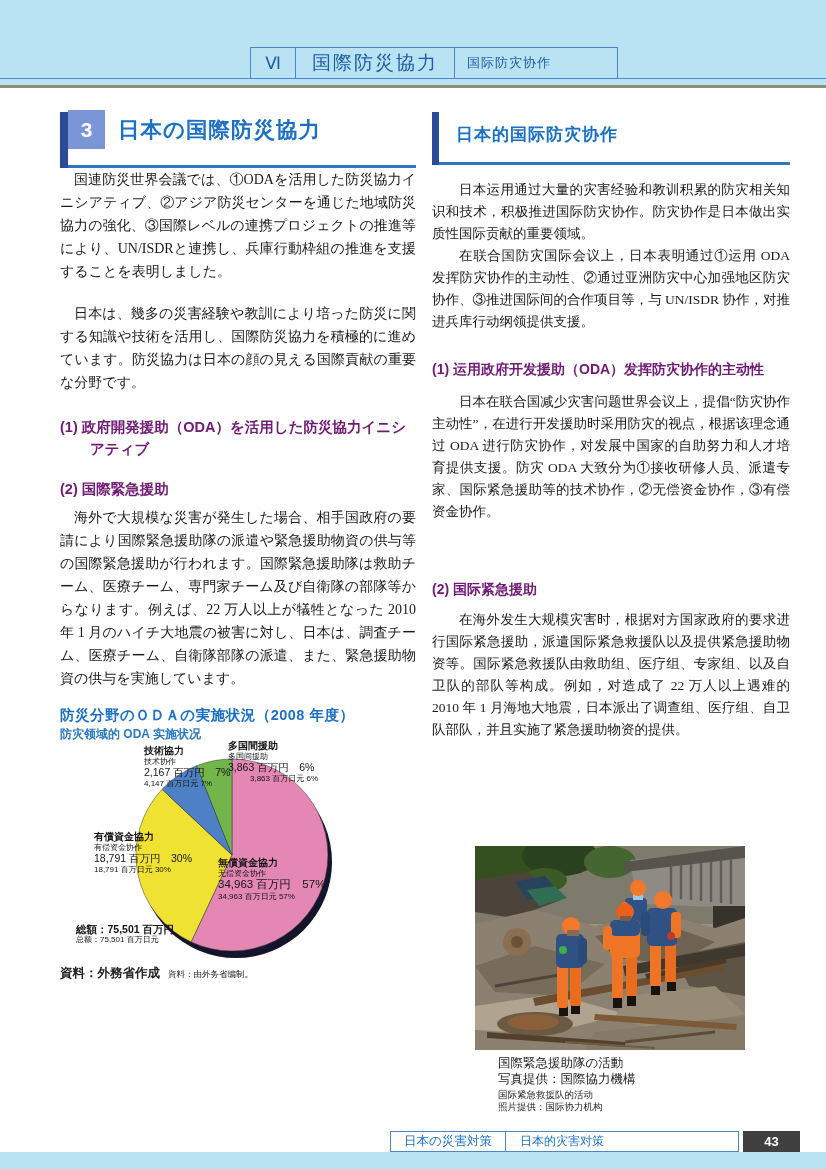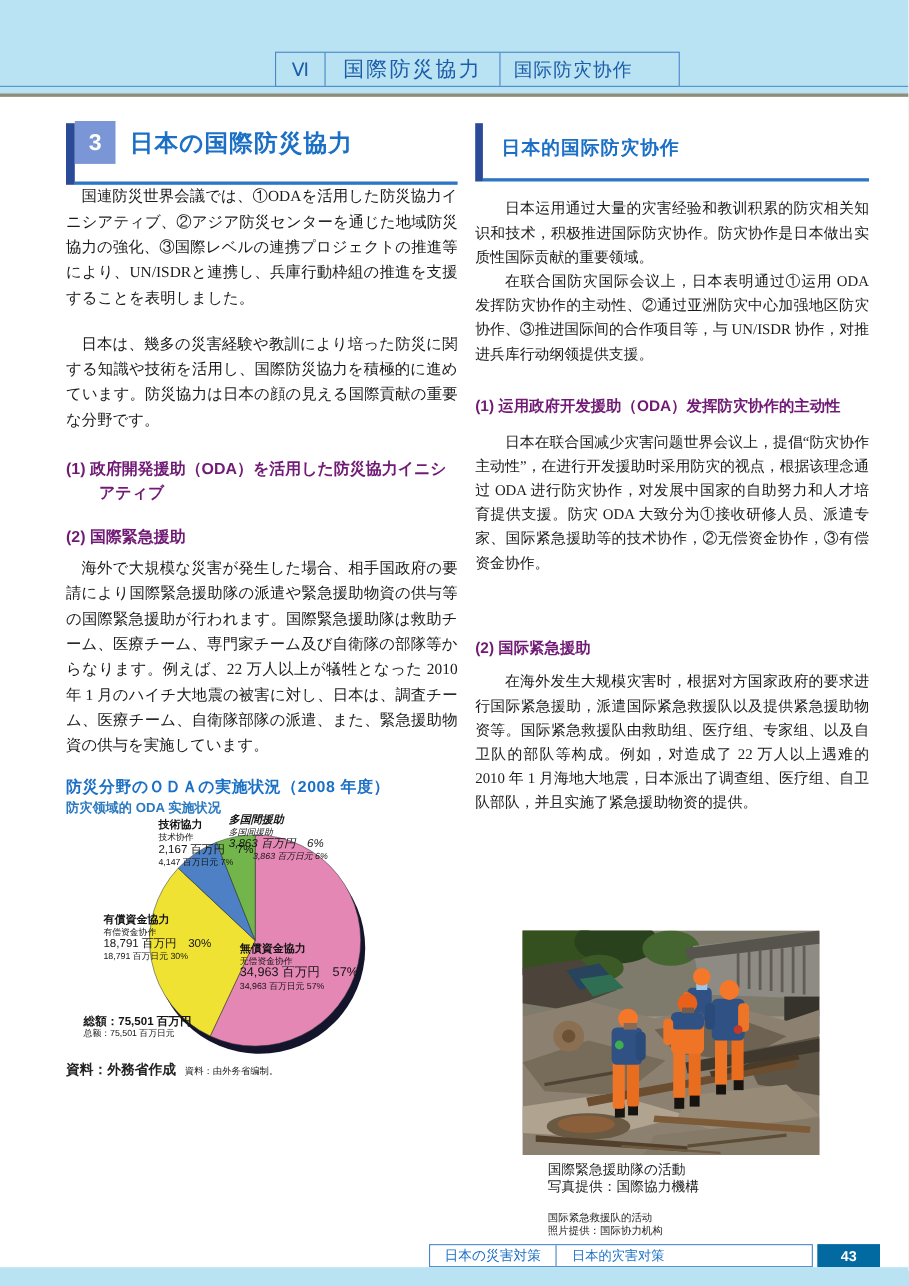--- a/index.html
+++ b/index.html
@@ -4,21 +4,21 @@
 <style>
   html,body{margin:0;padding:0;background:#e8e8e8;}
   .page{position:relative;width:826px;height:1169px;background:#ffffff;margin:0 auto;overflow:hidden;
         font-family:"Liberation Serif",serif;color:#1a1a1a;}
   
   .top-band{position:absolute;left:0;top:0;width:826px;height:88px;background:#b9e3f3;border-bottom:3px solid #8f8d77;box-sizing:border-box;}
   .band-line{position:absolute;left:0;top:78px;width:826px;height:1px;background:#4e90c8;}
   .header-box{position:absolute;left:250px;top:47px;height:32px;display:flex;align-items:stretch;border:1px solid #4a86c8;background:#b9e3f3;box-sizing:border-box;font-family:"Liberation Sans",sans-serif;}
   .hb-roman{width:44px;display:flex;align-items:center;justify-content:center;font-size:17px;color:#1d5ca8;border-right:1px solid #4a86c8;}
   .hb-ja{display:flex;align-items:center;padding:0 16px;font-size:19px;letter-spacing:2px;color:#1d5ca8;border-right:1px solid #4a86c8;}
-  .hb-zh{display:flex;align-items:center;width:150px;padding-left:12px;font-size:17px;color:#1d5ca8;letter-spacing:1px;}
+  .hb-zh{display:flex;align-items:center;width:150px;padding-left:12px;font-size:13px;color:#1d5ca8;letter-spacing:1px;}
   
   .col-left{position:absolute;left:60px;top:110px;width:356px;}
   .col-right{position:absolute;left:432px;top:112px;width:358px;}
   
   .lt-block{position:relative;height:58px;}
   .lt-navy{position:absolute;left:0;top:2px;width:8px;height:56px;background:#2b4a97;}
   .lt-num{position:absolute;left:8px;top:0;width:37px;height:39px;background:#7a96d6;color:#fff;
           font-family:"Liberation Sans",sans-serif;font-weight:bold;font-size:21px;display:flex;align-items:center;justify-content:center;}
   .lt-title{position:absolute;left:58px;top:5px;font-family:"Liberation Sans",sans-serif;font-weight:bold;font-size:21.5px;letter-spacing:1px;color:#1b70c6;white-space:nowrap;}
   .lt-rule{position:absolute;left:8px;right:0;bottom:0;height:3px;background:#2d76c4;}
@@ -42,38 +42,38 @@
   .chart-title{margin-top:16px;font-family:"Liberation Sans",sans-serif;font-weight:bold;font-size:14.5px;color:#1b70c6;letter-spacing:0.5px;}
   .chart-sub{font-family:"Liberation Sans",sans-serif;font-weight:bold;font-size:12px;color:#2b7ac0;margin-top:1px;}
   .figure{position:relative;height:214px;margin-top:2px;}
   .figure svg{position:absolute;left:0;top:0;}
   .pie-label{position:absolute;font-family:"Liberation Sans",sans-serif;color:#141414;line-height:1.18;white-space:nowrap;}
   .pl-ja{font-size:10px;font-weight:bold;}
   .pl-zh{font-size:8px;}
   .pl-amt{font-size:10.5px;}
   .pl-amt2{font-size:8px;}
   .lab-tech{left:84px;top:0px;}
-  .lab-multi{left:148px;top:-5px;font-style:italic;}
+  .lab-multi{left:168px;top:-5px;}
   .lab-loan{left:34px;top:86px;}
   .lab-grant{left:158px;top:112px;}
   .lab-total{left:16px;top:178px;}
   .chart-source{margin-top:4px;white-space:nowrap;}
   .src-ja{font-family:"Liberation Sans",sans-serif;font-weight:bold;font-size:12.5px;color:#222;}
   .src-zh{font-family:"Liberation Sans",sans-serif;font-size:8.5px;color:#222;margin-left:8px;}
   
   .photo{position:absolute;left:43px;top:734px;width:270px;height:204px;}
   .caption{position:absolute;left:66px;top:944px;line-height:1.25;}
   .cap-ja{font-size:12.5px;color:#222;}
-  .cap-zh{font-size:9.5px;color:#222;margin-top:16px;}
+  .cap-zh{font-size:9.5px;color:#222;margin-top:3px;}
   
   .footer-row{position:absolute;left:390px;top:1131px;height:21px;display:flex;font-family:"Liberation Sans",sans-serif;}
   .f-box{display:flex;border:1px solid #4a86c8;box-sizing:border-box;height:21px;}
   .f-ja{width:114px;text-align:center;line-height:19px;font-size:12.5px;color:#1b70c6;border-right:1px solid #4a86c8;}
   .f-zh{width:232px;padding-left:14px;line-height:19px;font-size:12px;color:#1b70c6;box-sizing:border-box;}
-  .f-page{margin-left:4px;width:57px;height:21px;background:#0369a1;color:#fff;text-align:center;line-height:21px;font-weight:bold;font-size:13px;}
+  .f-page{margin-left:4px;width:57px;height:21px;background:#404040;color:#fff;text-align:center;line-height:21px;font-weight:bold;font-size:13px;}
   .bottom-band{position:absolute;left:0;top:1152px;width:826px;height:17px;background:#b9e3f3;}
 </style>
 </head>
 <body>
 
 <div class="page">
 
   <div class="top-band">
     <div class="band-line"></div>
     <div class="header-box">

